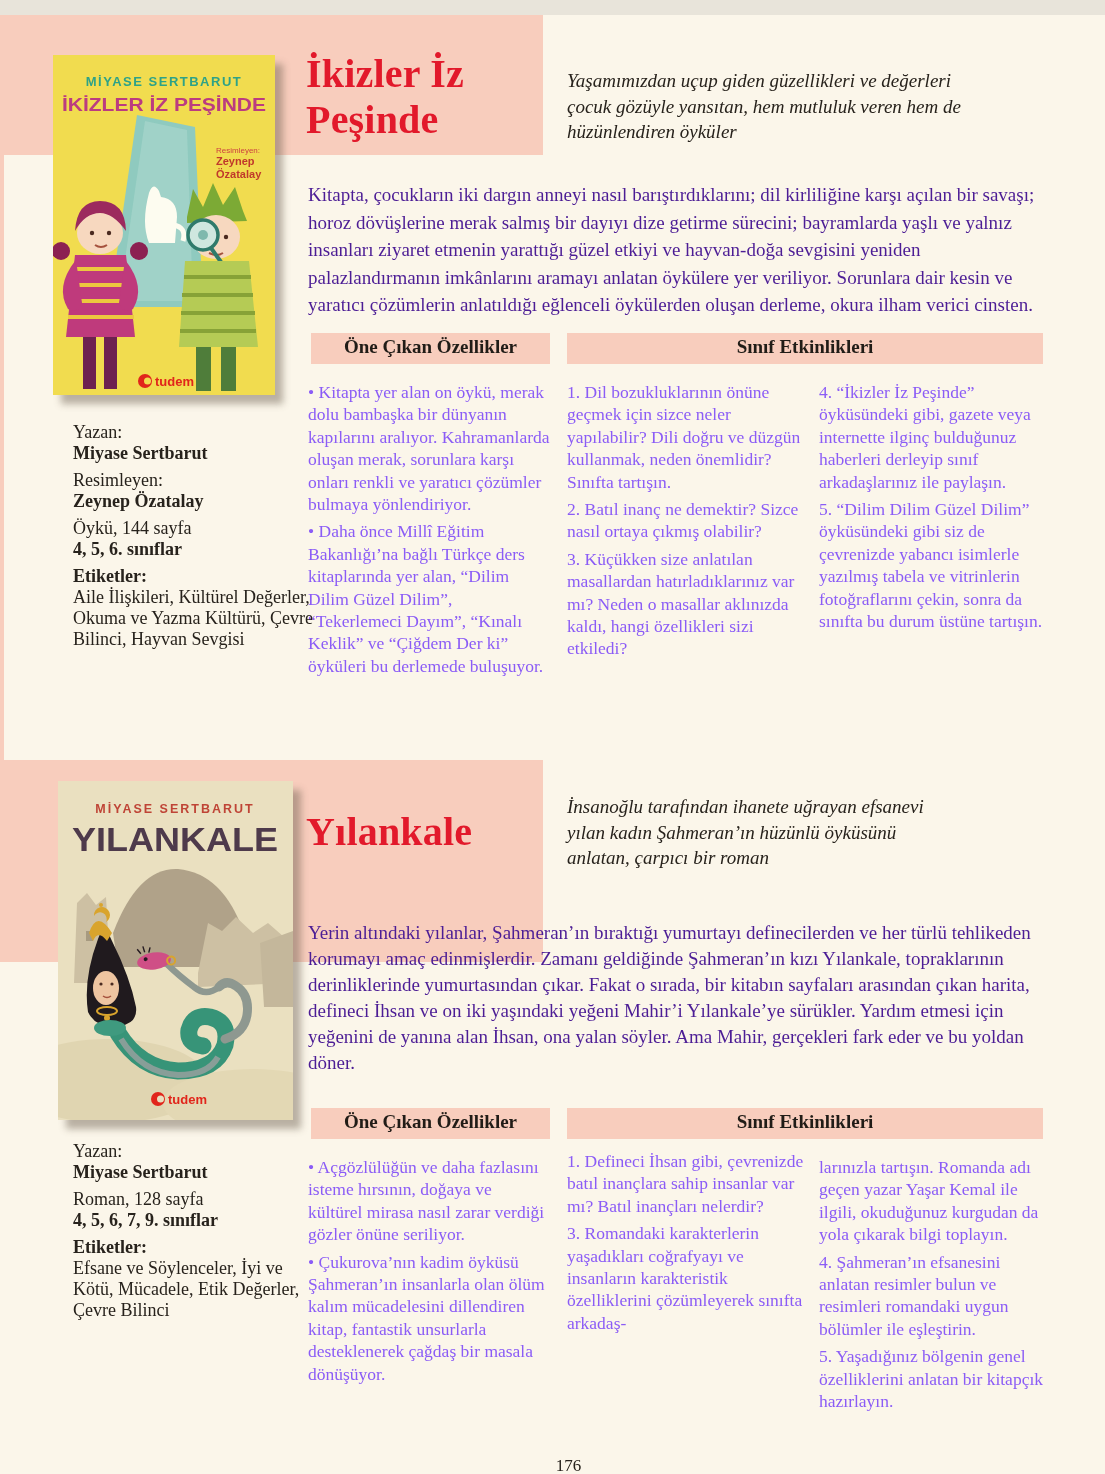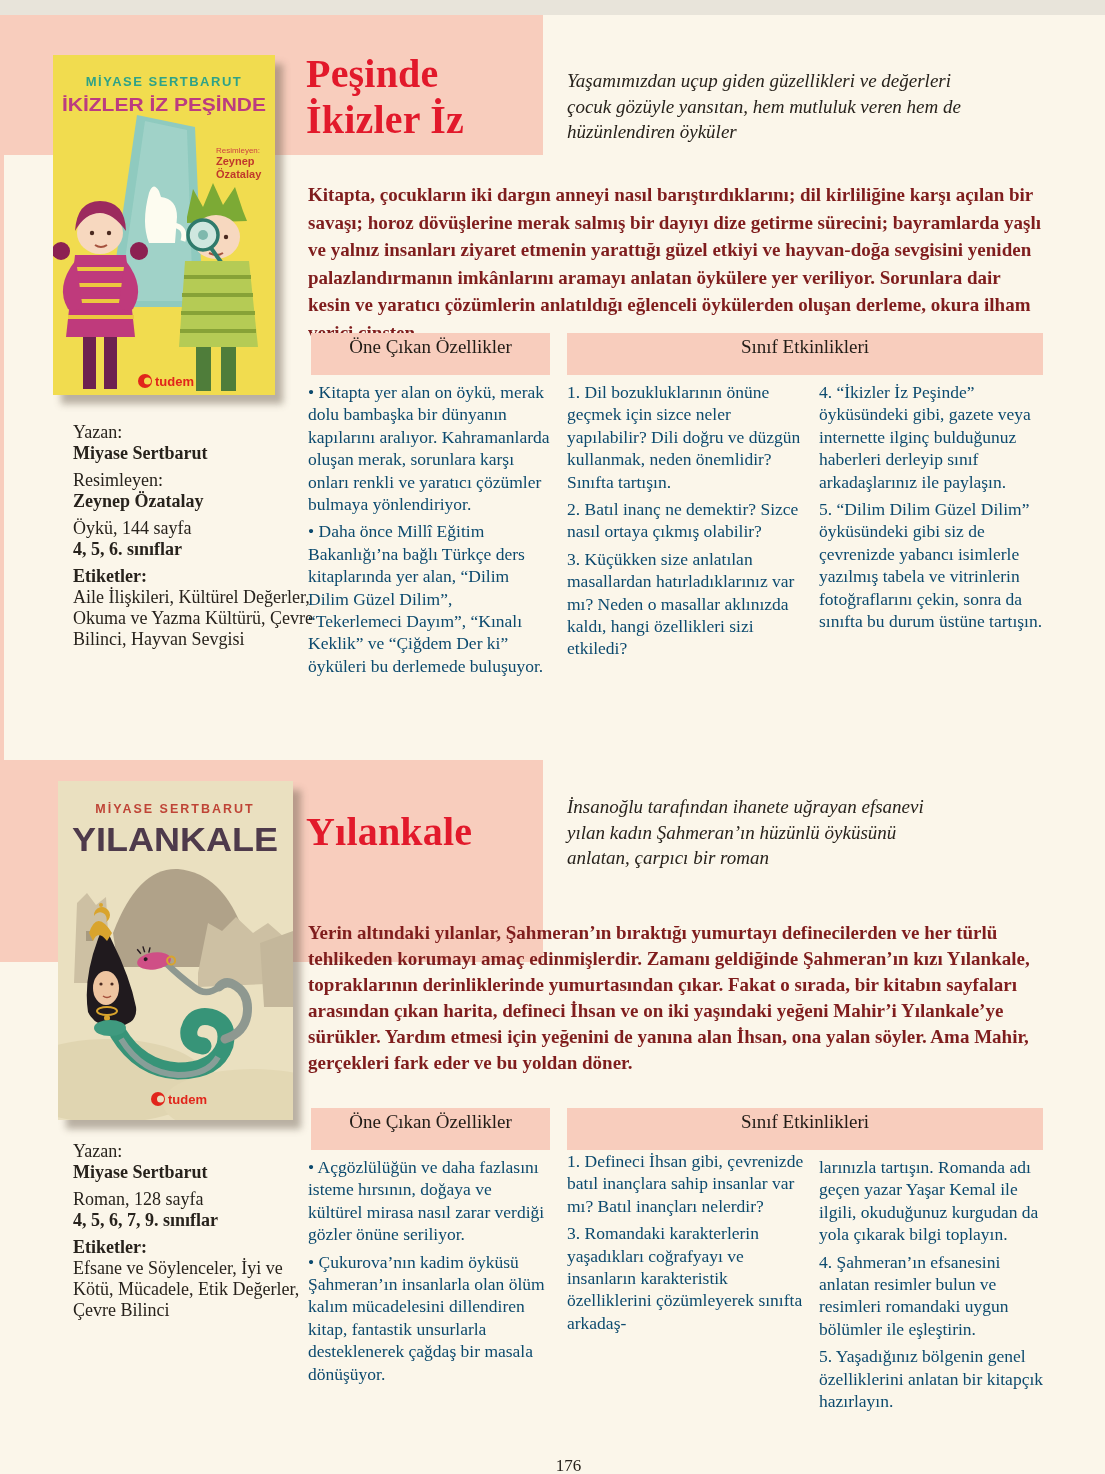--- a/index.html
+++ b/index.html
@@ -16,29 +16,29 @@
   .cover{box-shadow:8px 9px 7px rgba(104,92,76,.45);}
   .cover svg{display:block;}
   .cover1{left:53px;top:40px;width:222px;height:340px;}
   .cover2{left:58px;top:766px;width:235px;height:339px;}
   .book-title{font-weight:bold;color:#e2192b;font-size:40px;line-height:46px;letter-spacing:.2px;}
   .title1{left:306px;top:36px;width:250px;}
   .title2{left:306px;top:794px;width:250px;}
   .subtitle{font-size:19px;line-height:25.5px;color:#27221c;font-style:italic;}
   .subtitle1{left:567px;top:53px;width:470px;}
   .subtitle2{left:567px;top:779px;width:470px;}
-  .body-text{font-size:19px;color:#7f1d1d;font-weight:bold;}
+  .body-text{font-size:19px;color:#4c1d95;}
   .body1{left:308px;top:166px;width:737px;line-height:27.5px;}
   .body2{left:308px;top:905px;width:737px;line-height:26px;}
-  .bar{height:42px;line-height:28px;text-align:center;font-weight:normal;font-size:19px;color:#211c17;background:#f8cdbd;}
+  .bar{height:31px;line-height:28px;text-align:center;font-weight:bold;font-size:19px;color:#211c17;background:#f8cdbd;}
   .bar1a{left:311px;top:318px;width:239px;}
   .bar1b{left:567px;top:318px;width:476px;}
   .bar2a{left:311px;top:1093px;width:239px;}
   .bar2b{left:567px;top:1093px;width:476px;}
-  .col{font-size:17.5px;line-height:22.4px;color:#0c4a6e;}
+  .col{font-size:17.5px;line-height:22.4px;color:#8b5cf6;}
   .col p{margin:0 0 5px 0;}
   .feat p::before{content:"• ";}
   .feat1{left:308px;top:366px;width:242px;}
   .act1a{left:567px;top:366px;width:240px;}
   .act1b{left:819px;top:366px;width:230px;}
   .feat2{left:308px;top:1141px;width:242px;}
   .act2a{left:567px;top:1135px;width:240px;}
   .act2b{left:819px;top:1141px;width:230px;}
   .info{font-size:18px;line-height:21px;color:#27221c;}
   .info .row{margin:0 0 6px 0;}
@@ -118,22 +118,22 @@
       <text x="163" y="123" font-family="Liberation Sans, sans-serif" font-size="11" font-weight="bold" fill="#c0392b">Özatalay</text>
       <g>
         <circle cx="92" cy="326" r="7" fill="#e1251b"></circle>
         <circle cx="94.5" cy="326" r="3.5" fill="#f1dc4f"></circle>
         <text x="102" y="331" font-family="Liberation Sans, sans-serif" font-size="13" font-weight="bold" fill="#e1251b">tudem</text>
       </g>
     </svg>
   </div>
 
   <div class="abs book-title title1">
+    <div>İkizler İz</div>
     <div>Peşinde</div>
-    <div>İkizler İz</div>
   </div>
 
   <div class="abs subtitle subtitle1">
     <div>Yaşamımızdan uçup giden güzellikleri ve değerleri</div>
     <div>çocuk gözüyle yansıtan, hem mutluluk veren hem de</div>
     <div>hüzünlendiren öyküler</div>
   </div>
 
   <div class="abs body-text body1">Kitapta, çocukların iki dargın anneyi nasıl barıştırdıklarını; dil kirliliğine karşı açılan bir savaşı; horoz dövüşlerine merak salmış bir dayıyı dize getirme sürecini; bayramlarda yaşlı ve yalnız insanları ziyaret etmenin yarattığı güzel etkiyi ve hayvan-doğa sevgisini yeniden palazlandırmanın imkânlarını aramayı anlatan öykülere yer veriliyor. Sorunlara dair kesin ve yaratıcı çözümlerin anlatıldığı eğlenceli öykülerden oluşan derleme, okura ilham verici cinsten.</div>
 

